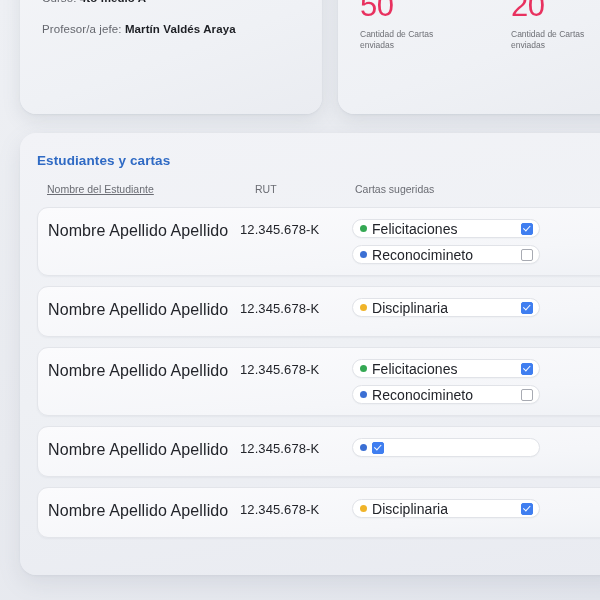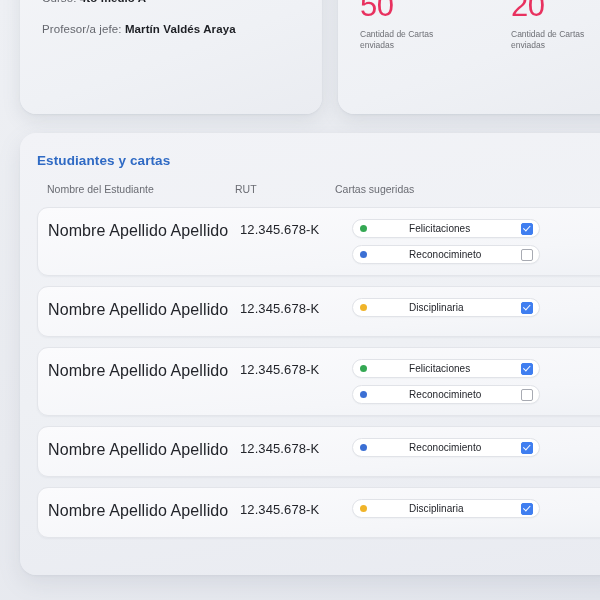--- a/index.html
+++ b/index.html
@@ -104,21 +104,21 @@
   }
 
   .col-head-row {
     display: flex;
     align-items: center;
     font-size: 10.5px;
     color: #6a6c73;
     padding-left: 10px;
     margin-bottom: 12px;
   }
-  .ch-name  { width: 188px; }
+  .ch-name  { width: 208px; text-decoration: underline; }
   .ch-rut   { width: 100px; }
   .ch-cards { flex: 1; }
 
   .rows { display: block; }
 
   .row {
     background: linear-gradient(175deg, #fbfbfd 0%, #f5f6f9 70%, #f0f2f6 100%);
     border: 1px solid #e3e5ea;
     border-radius: 11px;
     box-shadow: 0 1px 2px rgba(120,128,145,0.07);
@@ -165,25 +165,24 @@
     box-shadow: 0 1px 1px rgba(120,128,145,0.05);
   }
   .dot {
     width: 7px;
     height: 7px;
     border-radius: 50%;
     flex: 0 0 auto;
     margin-right: 5px;
   }
   .chip-label {
-    font-size: 10px;
+    font-size: 14px;
     color: #22242a;
     flex: 1;
     letter-spacing: 0.05px;
-    margin-left: 37px;
   }
   .cbox {
     width: 10px;
     height: 10px;
     border-radius: 2px;
     border: 1px solid #a7aab2;
     background: #ffffff;
     flex: 0 0 auto;
     position: relative;
   }
@@ -285,21 +284,20 @@
             <span class="cbox"></span>
           </div>
         </div>
       </div>
       <div class="row short">
         <div class="cell-name">Nombre Apellido Apellido</div>
         <div class="cell-rut">12.345.678-K</div>
         <div class="cell-chips">
           <div class="chip">
             <span class="dot" style="background: rgb(59, 111, 212);"></span>
-            <span class="chip-label">Reconocimiento</span>
             <span class="cbox on"></span>
           </div>
         </div>
       </div>
       <div class="row short">
         <div class="cell-name">Nombre Apellido Apellido</div>
         <div class="cell-rut">12.345.678-K</div>
         <div class="cell-chips">
           <div class="chip">
             <span class="dot" style="background: rgb(240, 180, 41);"></span>

